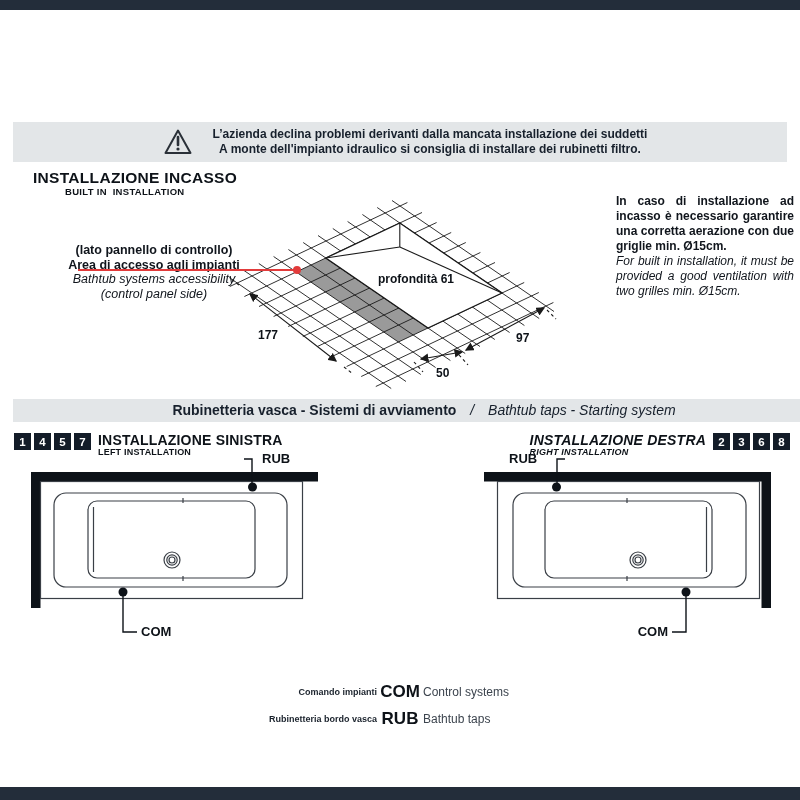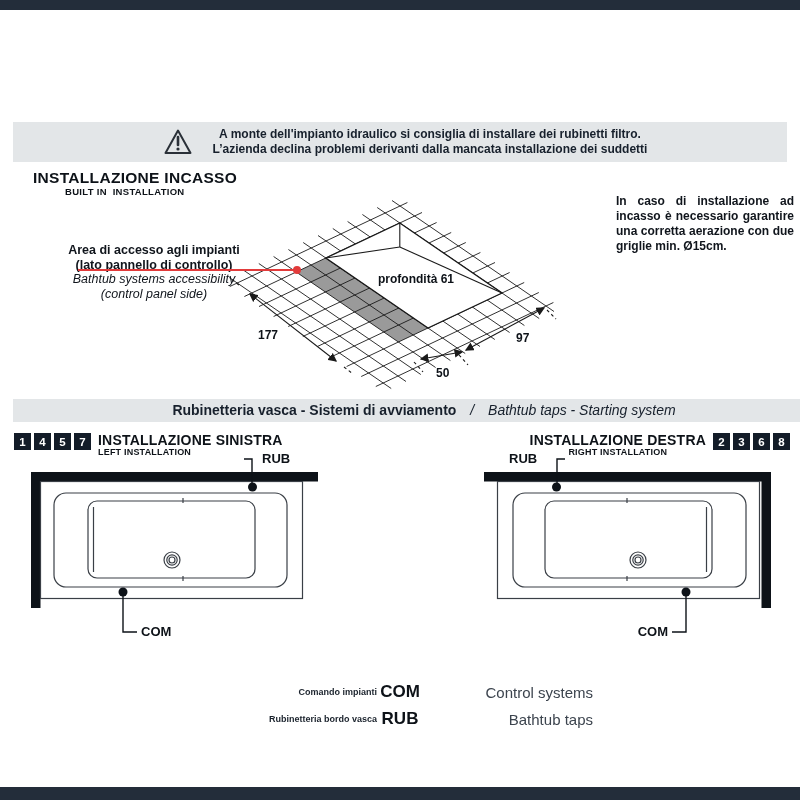--- a/index.html
+++ b/index.html
@@ -40,53 +40,53 @@
   .numbox{width:17px;height:17px;background:#131c28;color:#ffffff;font-weight:bold;font-size:11.5px;
     display:flex;align-items:center;justify-content:center;}
   .inst-title{font-weight:bold;font-size:14px;letter-spacing:.2px;line-height:14px;color:#0d1218;}
   .inst-sub{font-weight:bold;font-size:9px;letter-spacing:.2px;line-height:10px;color:#0d1218;}
   .tublabel{font-weight:bold;font-size:13px;color:#0d1218;z-index:4;}
   
   .legend{left:0;top:648px;width:800px;margin-top:24px;}
   .lg-row{display:flex;align-items:center;justify-content:center;margin-bottom:7px;}
   .lg-it{width:170px;text-align:right;font-weight:bold;font-size:9px;color:#1a222c;}
   .lg-code{width:46px;text-align:center;font-weight:bold;font-size:17px;color:#0d1218;}
-  .lg-en{width:170px;text-align:right;font-size:15px;color:#3c444e;}
+  .lg-en{width:170px;text-align:left;font-size:12px;color:#3c444e;}
   svg{position:absolute;overflow:visible;}
 </style>
 </head>
 <body>
 
 <div class="abs bar" style="top:0;height:10px;"></div>
 <div class="abs bar" style="top:787px;height:13px;"></div>
 
 <div id="content">
 
   <div class="abs banner">
     <span class="warn-icon">
       <svg width="30" height="28" viewBox="0 0 30 28">
         <path d="M15 2.5 L27.5 25 L2.5 25 Z" fill="none" stroke="#2a3038" stroke-width="2" stroke-linejoin="round"></path>
         <path d="M15 9 L15 17" stroke="#2a3038" stroke-width="2.6" stroke-linecap="round"></path>
         <circle cx="15" cy="21" r="1.6" fill="#2a3038"></circle>
       </svg>
     </span>
     <div class="banner-text">
+      <div>L’azienda declina problemi derivanti dalla mancata installazione dei suddetti</div>
       <div>A monte dell'impianto idraulico si consiglia di installare dei rubinetti filtro.</div>
-      <div>L’azienda declina problemi derivanti dalla mancata installazione dei suddetti</div>
     </div>
   </div>
 
   <div class="abs" style="left:33px;top:160px;">
     <div class="h-title">INSTALLAZIONE INCASSO</div>
     <div class="h-sub">BUILT IN  INSTALLATION</div>
   </div>
 
   <div class="abs annot">
+    <div class="b">(lato pannello di controllo)</div>
     <div class="b">Area di accesso agli impianti</div>
-    <div class="b">(lato pannello di controllo)</div>
     <div class="i">Bathtub systems accessibility</div>
     <div class="i">(control panel side)</div>
   </div>
   <div class="abs redline"></div>
   <div class="abs reddot"></div>
 
   <svg class="abs" style="left:225px;top:182px;z-index:2;" width="345" height="200" viewBox="225 182 345 200">
     <defs>
       <marker id="ah" viewBox="0 0 10 10" refX="8.5" refY="5" markerWidth="8" markerHeight="8" orient="auto-start-reverse">
         <path d="M0,0 L10,5 L0,10 z" fill="#1a1a1a"></path>
@@ -141,20 +141,21 @@
     </g>
   </svg>
 
   <div class="abs dlabel" style="left:360px;top:262px;width:112px;text-align:center;">profondità 61</div>
   <div class="abs dlabel" style="left:258px;top:318px;">177</div>
   <div class="abs dlabel" style="left:516px;top:321px;">97</div>
   <div class="abs dlabel" style="left:436px;top:356px;text-align:center;">50</div>
 
   <div class="abs note">
     <span class="it">In caso di installazione ad incasso è necessario garantire una corretta aerazione con due griglie min. Ø15cm.</span>
+    <div class="en">For built in installation, it must be provided a good ventilation with two grilles min. Ø15cm.</div>
   </div>
 
   <div class="abs band">
     <span class="t1">Rubinetteria vasca - Sistemi di avviamento</span>
     <span class="sep">/</span>
     <span class="t2">Bathtub taps - Starting system</span>
   </div>
 
   <div class="abs" style="left:14px;top:423px;display:flex;gap:7px;align-items:flex-start;">
     <div class="numrow">
@@ -163,21 +164,21 @@
       <span class="numbox">5</span>
       <span class="numbox">7</span>
     </div>
     <div>
       <div class="inst-title">INSTALLAZIONE SINISTRA</div>
       <div class="inst-sub">LEFT INSTALLATION</div>
     </div>
   </div>
 
   <div class="abs" style="right:10px;top:423px;display:flex;gap:7px;align-items:flex-start;">
-    <div style="text-align:center;">
+    <div style="text-align:left;font-style:italic;">
       <div class="inst-title">INSTALLAZIONE DESTRA</div>
       <div class="inst-sub">RIGHT INSTALLATION</div>
     </div>
     <div class="numrow">
       <span class="numbox">2</span>
       <span class="numbox">3</span>
       <span class="numbox">6</span>
       <span class="numbox">8</span>
     </div>
   </div>

